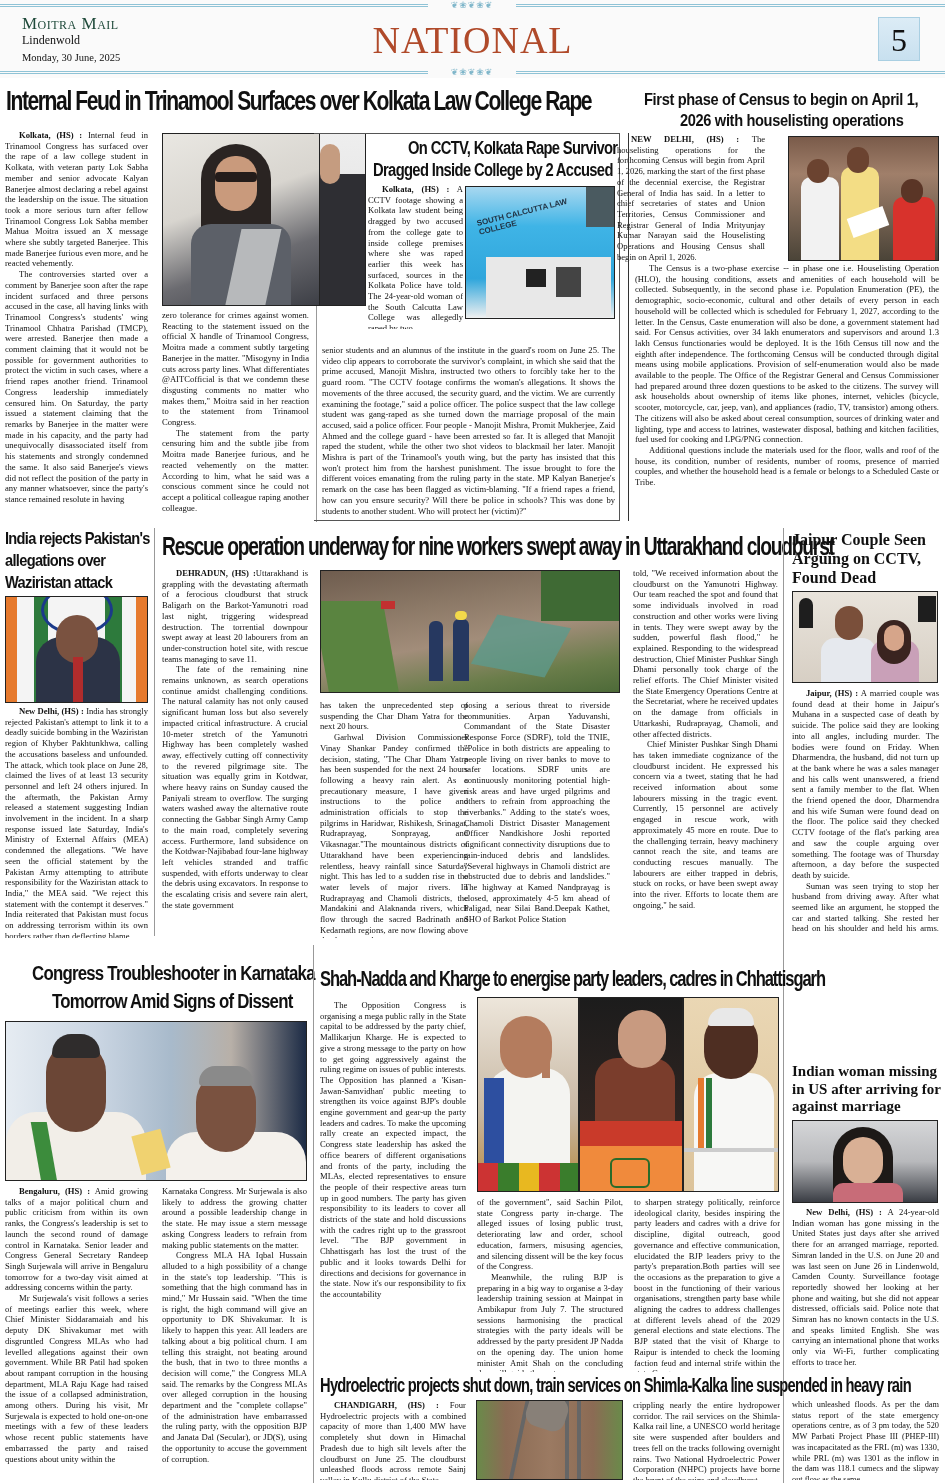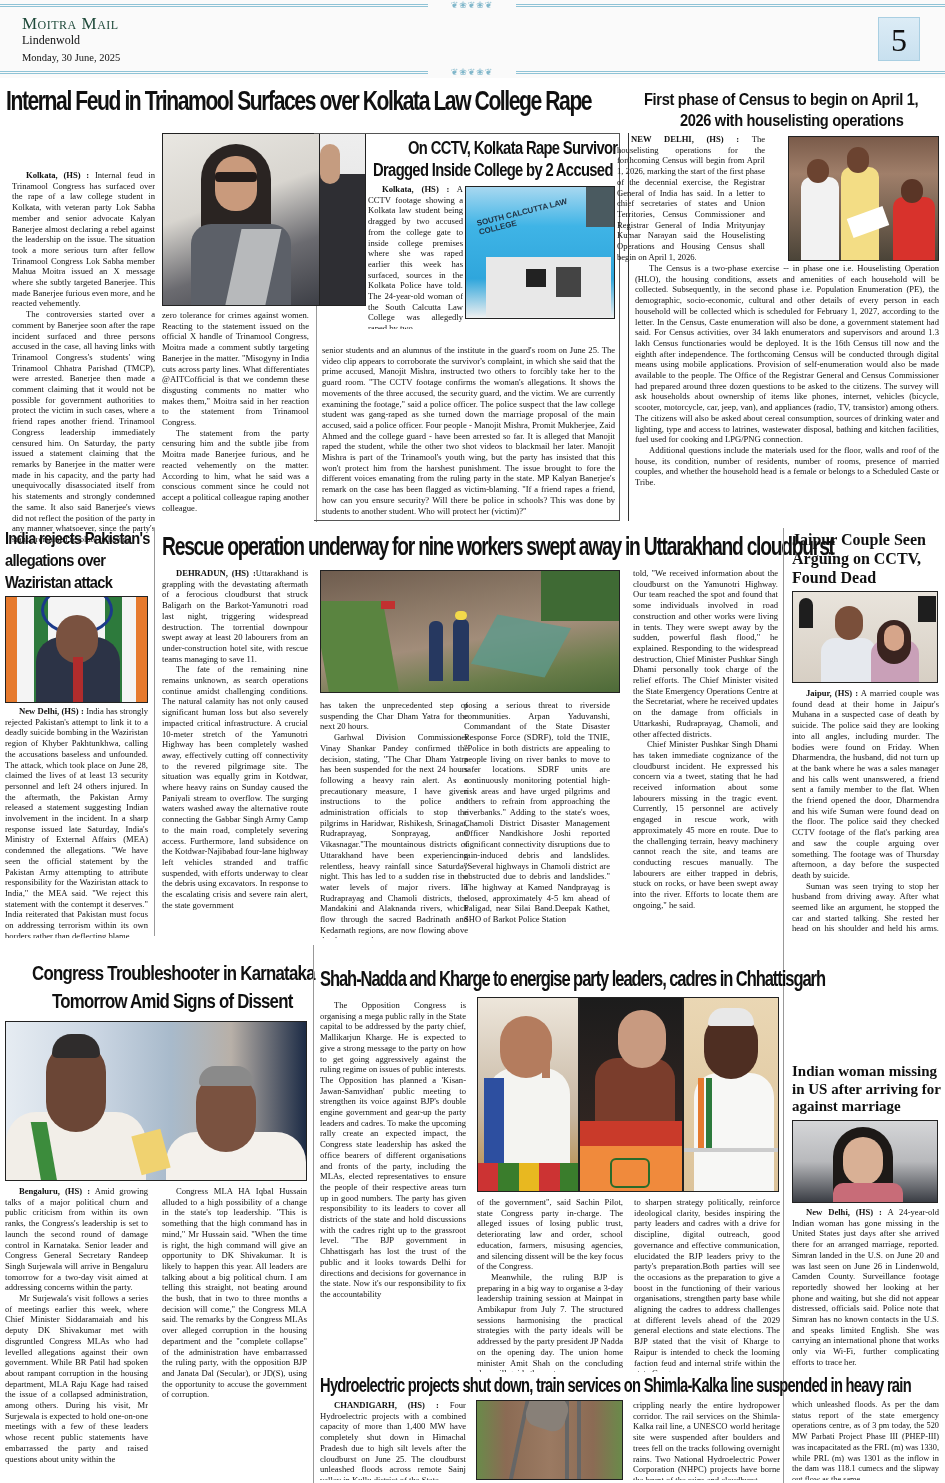--- a/index.html
+++ b/index.html
@@ -30,28 +30,29 @@
 </style>
 </head>
 <body>
 
 <div class="masthead">
   <div class="mast-rule top"></div>
   <div class="ornament top">❦❀❦❀❦</div>
   <div class="paper-name">Moitra Mail</div>
   <div class="paper-city">Lindenwold</div>
   <div class="paper-date">Monday, 30 June, 2025</div>
+  <div class="section-title">NATIONAL</div>
   <div class="page-num">5</div>
   <div class="mast-rule bot"></div>
   <div class="ornament bot">❦❀❦❀❦</div>
 </div>
 
 <div class="abs hl" style="left:6px;top:86px;font-size:27px;letter-spacing:-1.8px;transform:scaleX(0.78);">Internal Feud in Trinamool Surfaces over Kolkata Law College Rape</div>
 
-<div class="abs body-text" style="left:12px;top:130px;width:143px;height:392px;overflow:hidden;margin-top:40px;">
+<div class="abs body-text" style="left:5px;top:130px;width:143px;height:392px;overflow:hidden;">
   <p><span class="dateline">Kolkata, (HS) :</span> <span>Internal feud in Trinamool Congress has surfaced over the rape of a law college student in Kolkata, with veteran party Lok Sabha member and senior advocate Kalyan Banerjee almost declaring a rebel against the leadership on the issue. The situation took a more serious turn after fellow Trinamool Congress Lok Sabha member Mahua Moitra issued an X message where she subtly targeted Banerjee. This made Banerjee furious even more, and he reacted vehemently.</span></p>
   <p>The controversies started over a comment by Banerjee soon after the rape incident surfaced and three persons accused in the case, all having links with Trinamool Congress's students' wing Trinamool Chhatra Parishad (TMCP), were arrested. Banerjee then made a comment claiming that it would not be possible for government authorities to protect the victim in such cases, where a friend rapes another friend. Trinamool Congress leadership immediately censured him. On Saturday, the party issued a statement claiming that the remarks by Banerjee in the matter were made in his capacity, and the party had unequivocally disassociated itself from his statements and strongly condemned the same. It also said Banerjee's views did not reflect the position of the party in any manner whatsoever, since the party's stance remained resolute in having</p>
 </div>
 
 <div class="photo" style="left:162px;top:133px;width:158px;height:173px;background:linear-gradient(160deg,#e9e7e2 0%,#d8d5cf 40%,#6b6b70 70%,#3d3f46 100%);">
   <div style="position:absolute;left:38px;top:10px;width:70px;height:95px;background:#2a2422;border-radius:35px 35px 10px 10px;"></div>
   <div style="position:absolute;left:52px;top:22px;width:42px;height:55px;background:#c99a7c;border-radius:20px;"></div>
   <div style="position:absolute;left:52px;top:38px;width:42px;height:10px;background:#241c1a;border-radius:4px;"></div>
   <div style="position:absolute;left:28px;top:90px;width:100px;height:90px;background:#5c6068;border-radius:20px 20px 0 0;"></div>
   <div style="position:absolute;left:70px;top:95px;width:40px;height:80px;background:#b7b9bb;transform:skewX(-12deg);"></div>
@@ -187,20 +188,21 @@
   <div style="position:absolute;left:190px;top:50px;width:60px;height:80px;background:#7a5240;border-radius:30px;"></div>
   <div style="position:absolute;left:193px;top:44px;width:54px;height:20px;background:#8a8a8a;border-radius:24px 24px 6px 6px;"></div>
   <div style="position:absolute;left:130px;top:110px;width:30px;height:40px;background:#f0d270;transform:rotate(-15deg);"></div>
 </div>
 
 <div class="abs body-text" style="left:5px;top:1186px;width:143px;height:290px;overflow:hidden;">
   <p><span class="dateline">Bengaluru, (HS) :</span> <span>Amid growing talks of a major political churn and public criticism from within its own ranks, the Congress's leadership is set to launch the second round of damage control in Karnataka. Senior leader and Congress General Secretary Randeep Singh Surjewala will arrive in Bengaluru tomorrow for a two-day visit aimed at addressing concerns within the party.</span></p>
   <p>Mr Surjewala's visit follows a series of meetings earlier this week, where Chief Minister Siddaramaiah and his deputy DK Shivakumar met with disgruntled Congress MLAs who had levelled allegations against their own government. While BR Patil had spoken about rampant corruption in the housing department, MLA Raju Kage had raised the issue of a collapsed administration, among others. During his visit, Mr Surjewala is expected to hold one-on-one meetings with a few of these leaders whose recent public statements have embarrassed the party and raised questions about unity within the</p>
 </div>
 <div class="abs body-text" style="left:162px;top:1186px;width:145px;height:290px;overflow:hidden;">
+  <p style="text-indent:0">Karnataka Congress. Mr Surjewala is also likely to address the growing chatter around a possible leadership change in the state. He may issue a stern message asking Congress leaders to refrain from making public statements on the matter.</p>
   <p>Congress MLA HA Iqbal Hussain alluded to a high possibility of a change in the state's top leadership. "This is something that the high command has in mind," Mr Hussain said. "When the time is right, the high command will give an opportunity to DK Shivakumar. It is likely to happen this year. All leaders are talking about a big political churn. I am telling this straight, not beating around the bush, that in two to three months a decision will come," the Congress MLA said.  The remarks by the Congress MLAs over alleged corruption in the housing department and the "complete collapse" of the administration have embarrassed the ruling party, with the opposition BJP and Janata Dal (Secular), or JD(S), using the opportunity to accuse the government of corruption.</p>
 </div>
 
 <div class="vrule" style="left:313px;top:945px;height:538px;background:#999;"></div>
 
 <div class="abs hl" style="left:320px;top:966px;font-size:22px;letter-spacing:-1.4px;transform:scaleX(0.75);">Shah-Nadda and Kharge to energise party leaders, cadres in Chhattisgarh</div>
 
 <div class="abs body-text" style="left:320px;top:1000px;width:146px;height:372px;overflow:hidden;">
   <p>The Opposition Congress is organising a mega public rally in the State capital to be addressed by the party chief, Mallikarjun Kharge. He is expected to give a strong message to the party on how to get going aggressively against the ruling regime on issues of public interests. The Opposition has planned a 'Kisan-Jawan-Samvidhan' public meeting to strengthen its voice against BJP's double engine government and gear-up the party leaders and cadres. To make the upcoming rally create an expected impact, the Congress state leadership has asked the office bearers of different organisations and fronts of the party, including the MLAs, elected representatives to ensure the people of their respective areas turn up in good numbers. The party has given responsibility to its leaders to cover all districts of the state and hold discussions with the cadres right up to the grassroot level. "The BJP government in Chhattisgarh has lost the trust of the public and it looks towards Delhi for directions and decisions for governance in the state. Now it's our responsibility to fix the accountability</p>
 </div>

